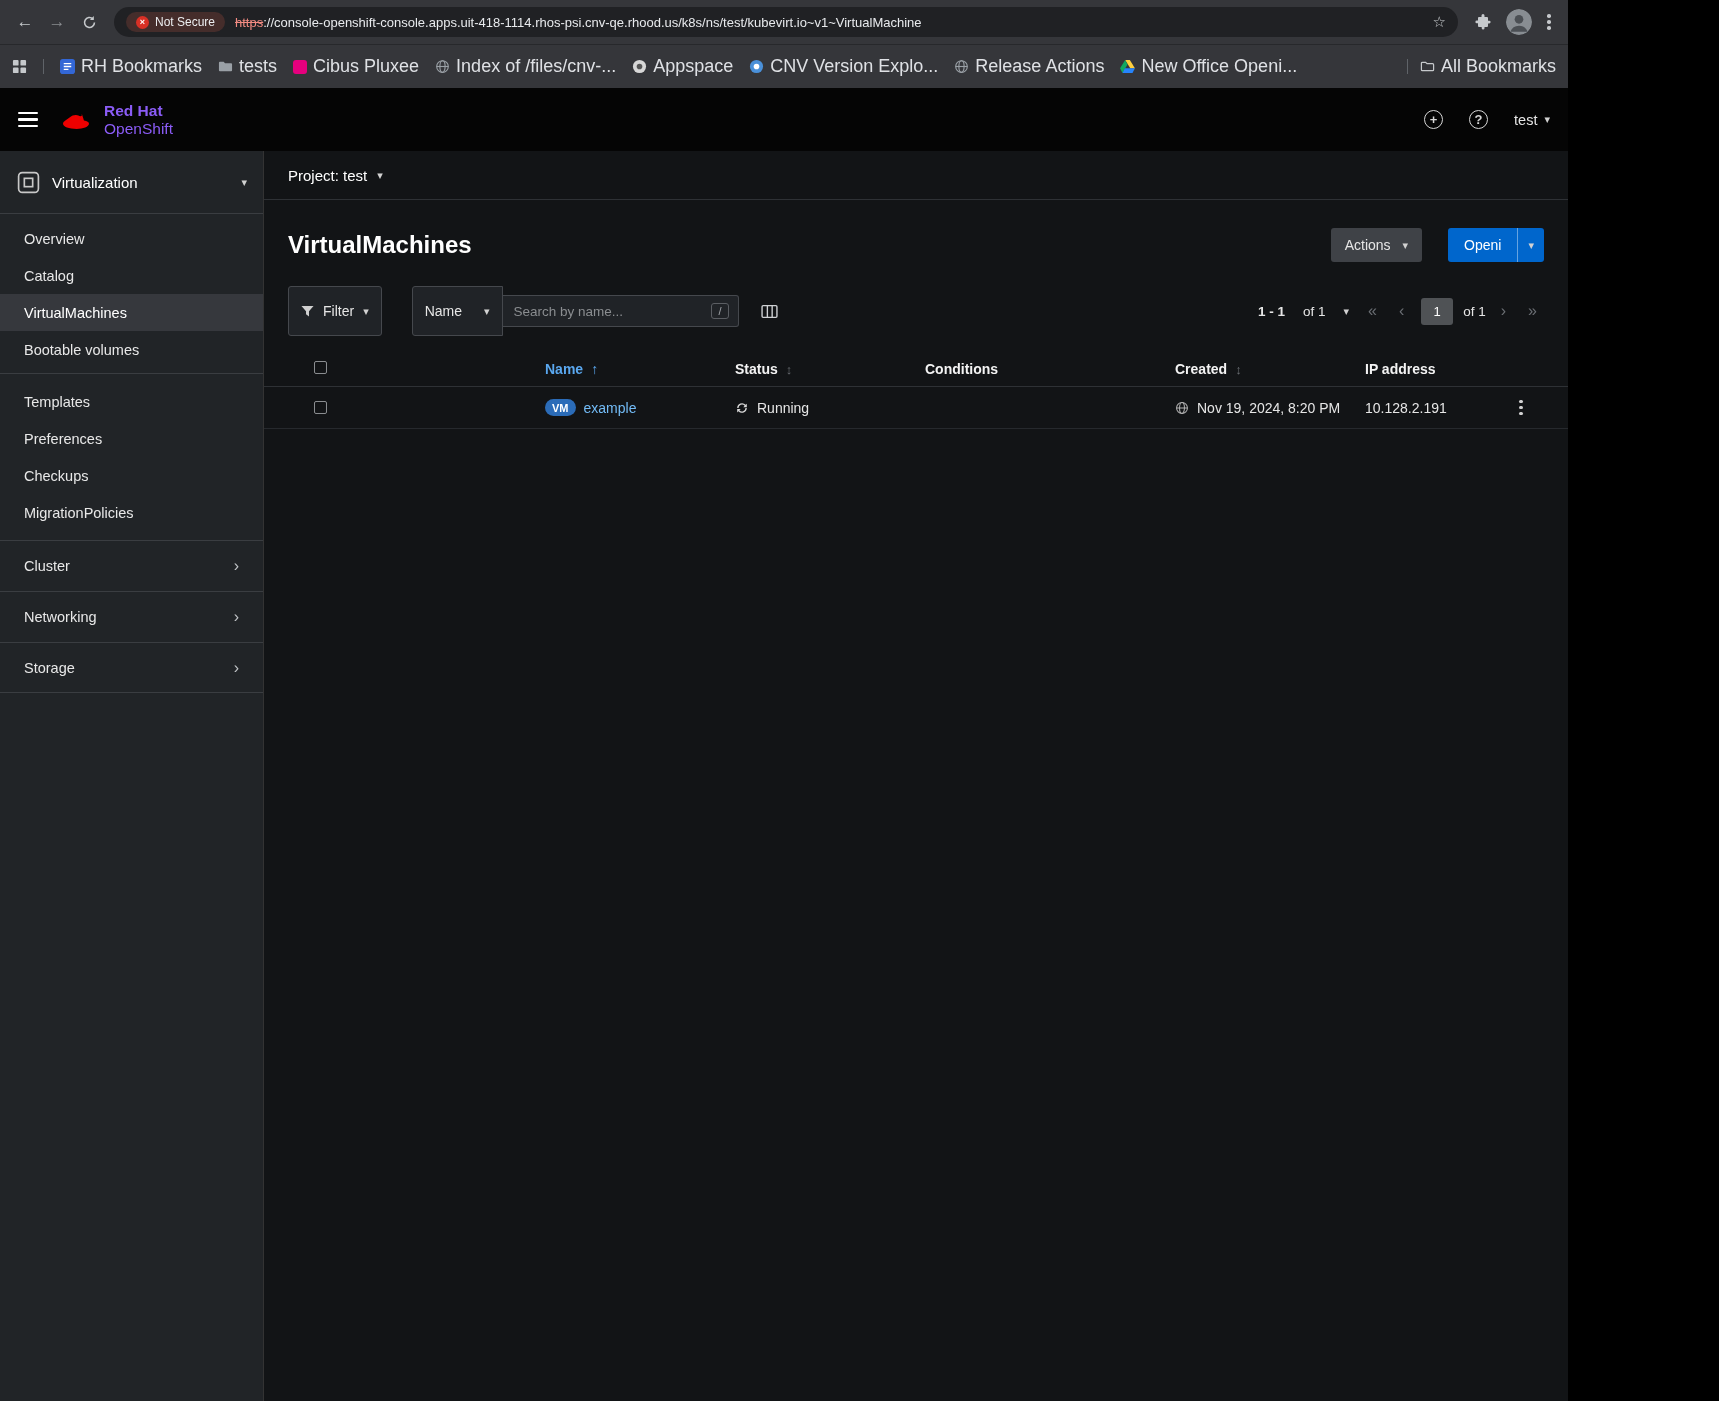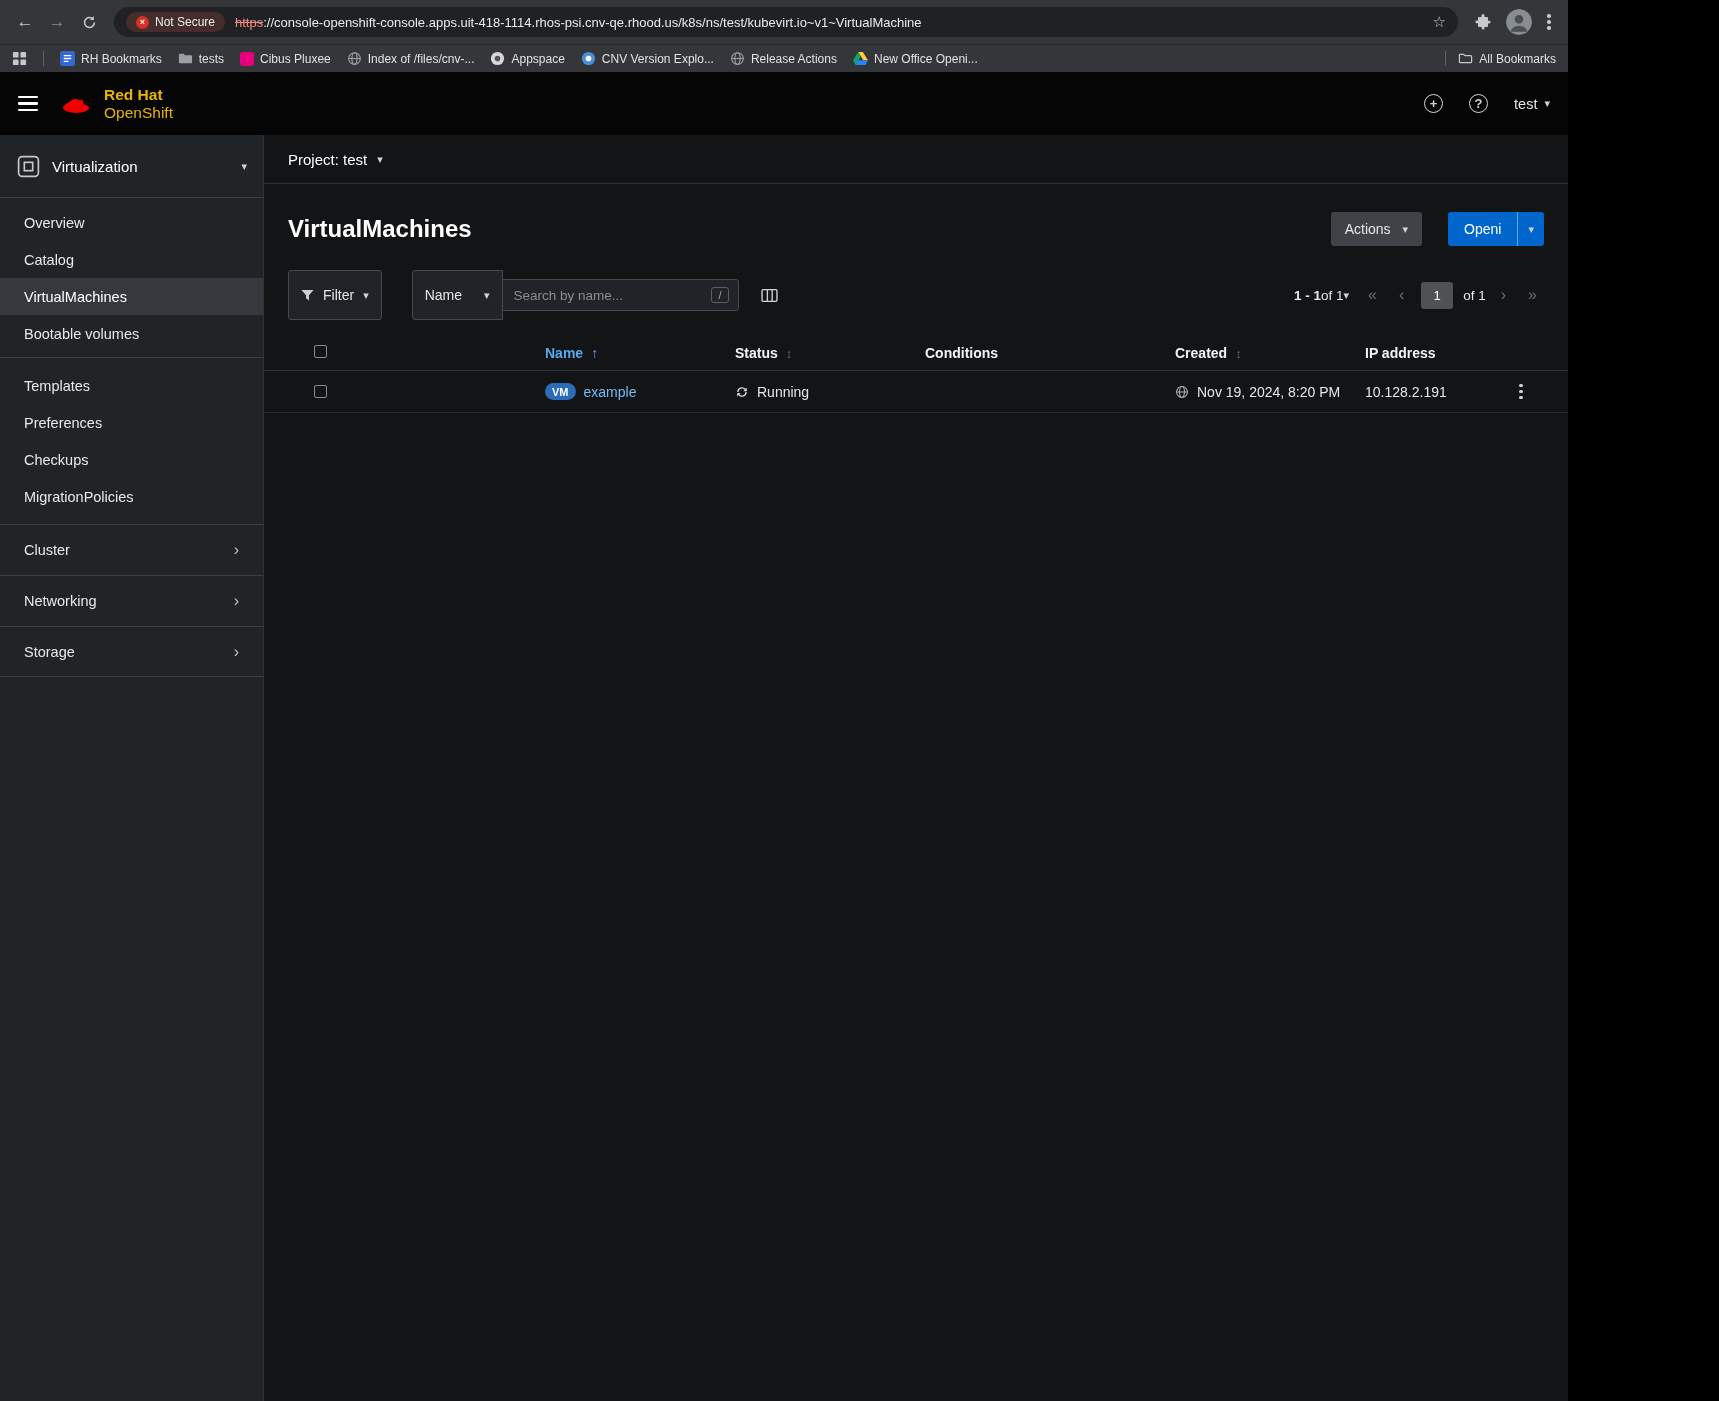--- a/index.html
+++ b/index.html
@@ -21,33 +21,33 @@
              text-align:center; font-weight:bold; }
   .url-scheme { color:#f28b82; text-decoration:line-through; }
   .url-rest { color:#e8eaed; }
   .urlbar .spacer { flex:1; }
   .star { color:#c6c9cc; font-size:15px; }
   .avatar { width:26px; height:26px; border-radius:50%; overflow:hidden; margin:0 6px; }
   .dots-v { width:18px; height:18px; display:flex; align-items:center; justify-content:center; }
   .dot3 { width:3.5px; height:3.5px; border-radius:50%; background:#c6c9cc;
           box-shadow:0 -6px 0 #c6c9cc, 0 6px 0 #c6c9cc; }
 
-  .bookmarks-bar { height:28px; background:#35363a; display:flex; align-items:center; padding:7px 12px; gap:16px;
-                   font-size:12px; color:#dfe1e5; border-top:1px solid rgba(0,0,0,.25); }
+  .bookmarks-bar { height:44px; background:#35363a; display:flex; align-items:center; padding:7px 12px; gap:16px;
+                   font-size:18px; color:#dfe1e5; border-top:1px solid rgba(0,0,0,.25); }
   .bm { display:flex; align-items:center; gap:6px; cursor:pointer; white-space:nowrap; }
   .bm-sep { width:1px; height:15px; background:#5f6368; }
   .bm-sq { width:14px; height:14px; border-radius:3px; background:#e6007e; }
   .bm-right { margin-left:auto; display:flex; align-items:center; gap:12px; }
 
   
   .masthead { height:63px; background:#050505; display:flex; align-items:center; padding:0 18px; gap:18px; }
   .hamburger { width:20px; display:flex; flex-direction:column; gap:4px; cursor:pointer; }
   .hamburger span { height:2.4px; background:#fff; border-radius:1px; }
   .brand { display:flex; align-items:center; gap:8px; }
-  .brand-text { color:#eab308; font-size:15.5px; line-height:1.15; }
+  .brand-text { color:#8b5cf6; font-size:15.5px; line-height:1.15; }
   .brand-text b { display:block; }
   .mast-right { margin-left:auto; display:flex; align-items:center; gap:26px; }
   .circ-icon { width:19px; height:19px; border-radius:50%; border:1.6px solid #d6d6d6; color:#d6d6d6; font-size:13px;
                display:flex; align-items:center; justify-content:center; font-weight:bold; cursor:pointer; }
   .user-menu { color:#e6e6e6; font-size:14.5px; display:flex; align-items:center; gap:7px; cursor:pointer; }
   .caret { font-size:11px; color:#d2d2d2; }
 
   
   .app { display:flex; height:1266px; }
   .sidebar { width:264px; background:#212427; border-right:1px solid #333; flex:0 0 auto; }
@@ -83,21 +83,21 @@
   .attr-ctl { border-radius:3px 0 0 3px; gap:22px; }
   .search-box { width:236px; display:flex; align-items:center; gap:0; background:#202327; border:1px solid #45484d;
                 border-left:none; border-radius:0 3px 3px 0; padding:7px 9px 7px 11px; }
   .search-box input { flex:1; background:transparent; border:none; outline:none; color:#e6e6e6; font-size:13.5px;
                       font-family:inherit; min-width:0; }
   .search-box input::placeholder { color:#8a8d90; }
   .key-hint { border:1px solid #5b5e63; border-radius:3px; color:#9fa3a8; font-size:11px; padding:1px 6px; }
   .cols-btn { margin-left:22px; color:#cfd1d4; cursor:pointer; }
 
   .pagination { margin-left:auto; display:flex; align-items:center; gap:8px; color:#e6e6e6; font-size:13.5px; }
-  .pg-summary { display:flex; gap:0; align-items:center; margin-right:4px; cursor:pointer; }
+  .pg-summary { display:flex; gap:18px; align-items:center; margin-right:4px; cursor:pointer; }
   .pg-summary b { font-weight:700; }
   .pg-nav { color:#6a6e73; font-size:16px; padding:0 7px; cursor:pointer; }
   .page-input { width:32px; height:27px; background:#4f5255; border:none; border-radius:3px; color:#fff;
                 text-align:center; font-size:13px; font-family:inherit; margin:0 2px; }
   .pg-of { color:#e6e6e6; }
 
   
   .vm-table { font-size:14px; color:#e6e6e6; }
   .t-row { display:grid; grid-template-columns:255px 190px 190px 250px 190px 140px 1fr; align-items:center;
            padding:0 24px 0 26px; }

